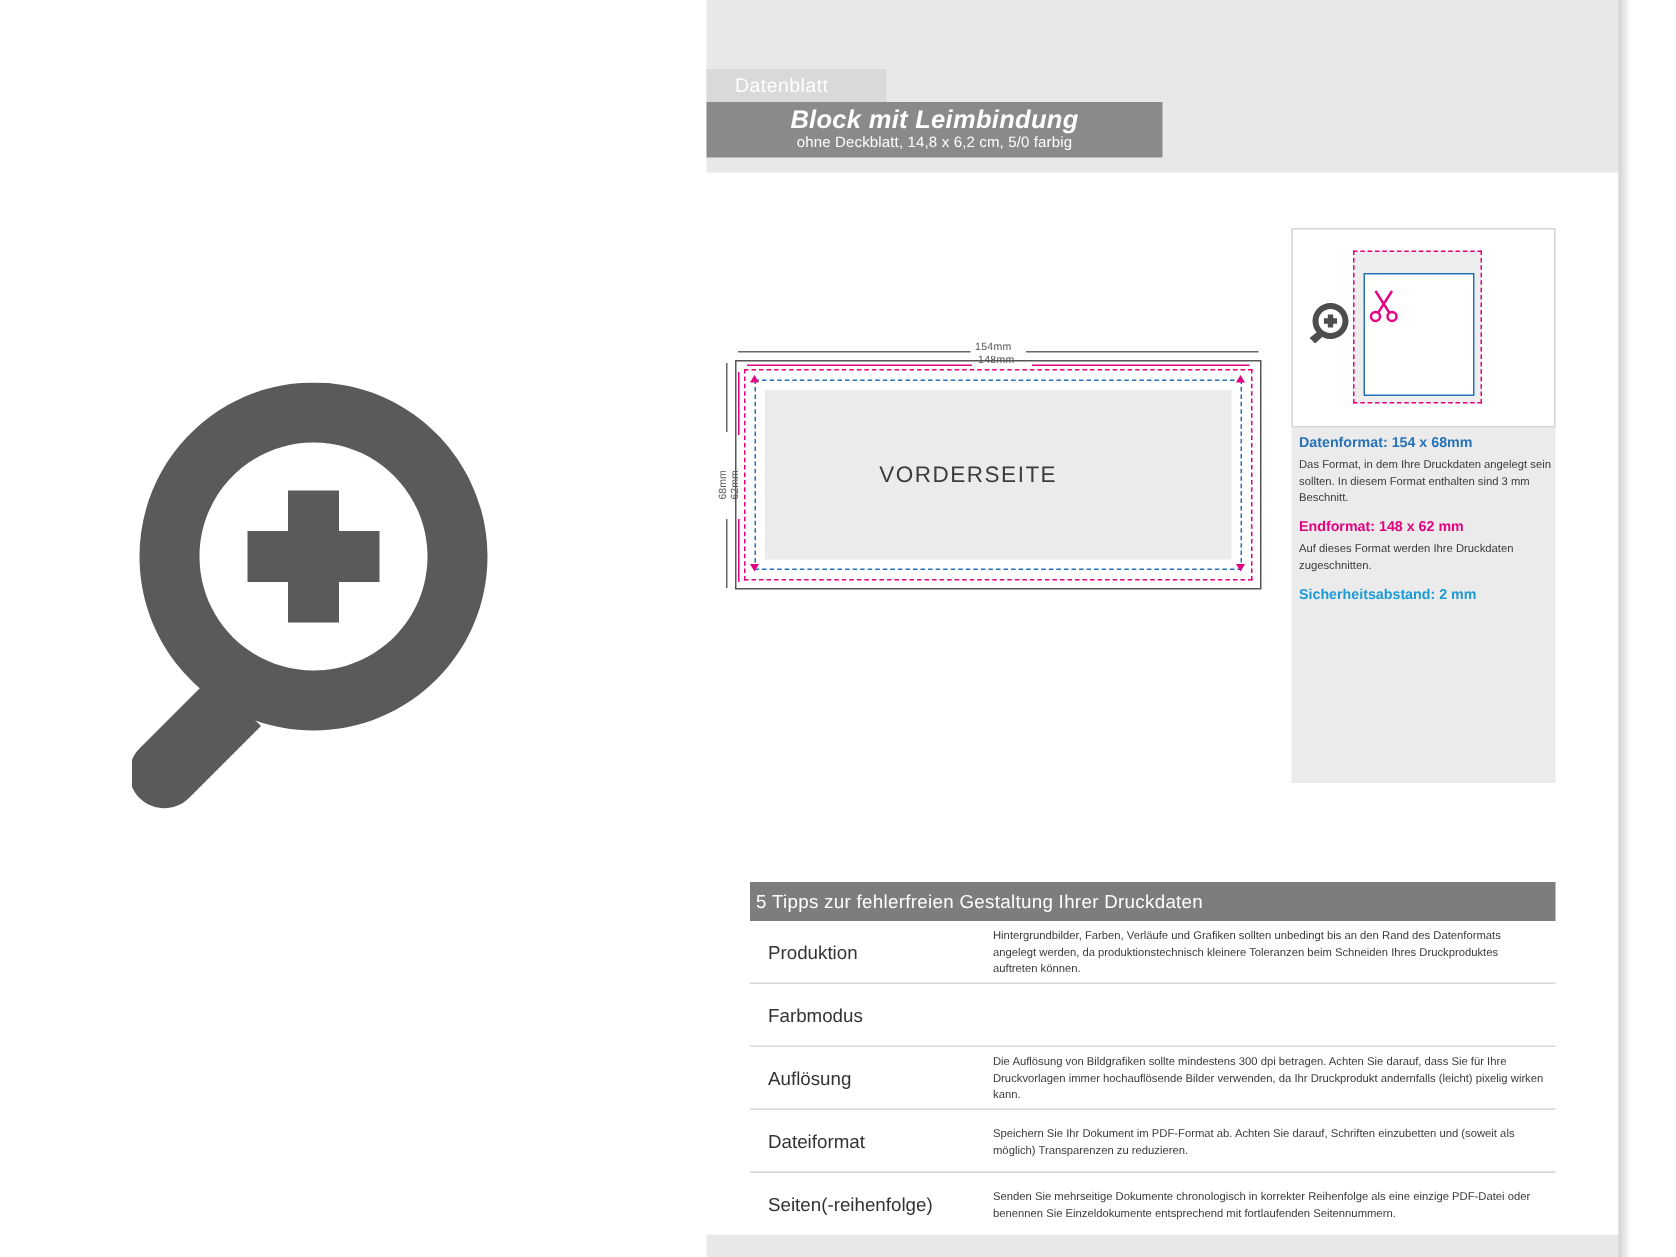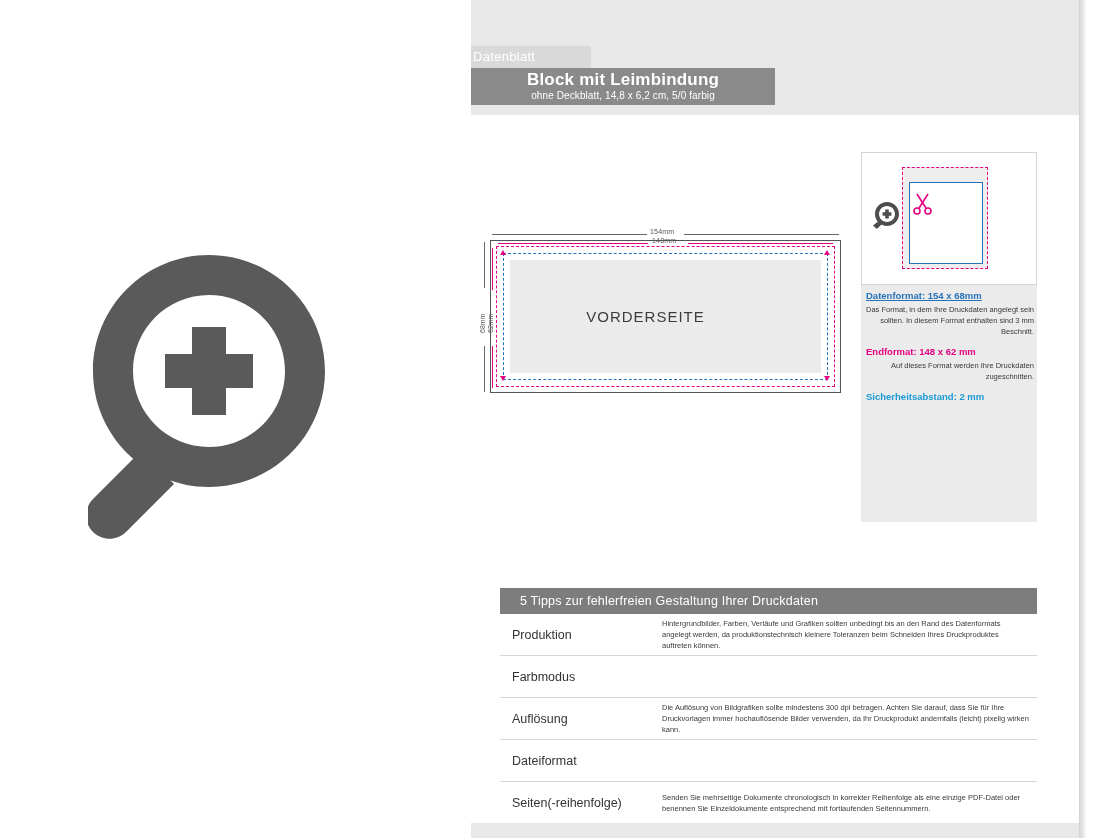--- a/index.html
+++ b/index.html
@@ -29,28 +29,28 @@
   }
   
   #watermark{
     position:absolute;left:88px;top:255px;width:240px;height:295px;
   }
   #watermark svg{display:block;}
   
   #tab-datenblatt{
     position:absolute;left:471px;top:46px;width:120px;height:22px;
     background:#d9d9d9;color:#ffffff;
-    font-size:13px;line-height:22px;padding-left:2px;box-sizing:border-box;
+    font-size:13px;line-height:22px;padding-left:19px;box-sizing:border-box;
     letter-spacing:0.3px;
   }
   #title-bar{
     position:absolute;left:471px;top:68px;width:304px;height:37px;
     background:#8a8a8a;color:#ffffff;text-align:center;
   }
-  #title-bar .t1{font-size:17px;font-weight:bold;line-height:20px;padding-top:2px;letter-spacing:0.2px;}
+  #title-bar .t1{font-size:17px;font-weight:bold;line-height:20px;padding-top:2px;letter-spacing:0.2px;font-style:italic;}
   #title-bar .t2{font-size:10px;line-height:12px;letter-spacing:0.1px;}
 
   
   #drawing{
     position:absolute;left:488px;top:228px;width:365px;height:175px;
   }
   .dim-label{
     position:absolute;font-size:7px;color:#555;letter-spacing:0.2px;
   }
   #rect-bleed{
@@ -98,32 +98,32 @@
   #preview-box-inner{
     position:absolute;left:6px;top:14px;width:74px;height:82px;
     background:#ffffff;border:1px solid #2572b8;box-sizing:border-box;
   }
   #preview-magnifier{position:absolute;left:10px;top:48px;}
   #scissors{position:absolute;left:51px;top:40px;}
   #info-text{
     position:absolute;left:866px;top:290px;width:168px;
   }
   .info-head{font-size:9.5px;font-weight:bold;margin-bottom:3px;}
-  .info-body{font-size:7.5px;line-height:11px;color:#3a3a3a;margin-bottom:9px;text-align:right;}
-  .c-blue{color:#2572b8;text-decoration:underline;}
+  .info-body{font-size:7.5px;line-height:11px;color:#3a3a3a;margin-bottom:9px;}
+  .c-blue{color:#2572b8;}
   .c-pink{color:#e4007f;}
   .c-cyan{color:#1b9ad6;}
 
   
   #tips{
     position:absolute;left:500px;top:588px;width:537px;
   }
   #tips-head{
     background:#7d7d7d;color:#ffffff;height:26px;line-height:26px;
-    font-size:12.5px;padding-left:20px;letter-spacing:0.2px;
+    font-size:12.5px;padding-left:4px;letter-spacing:0.2px;
   }
   .tip-row{
     display:flex;border-bottom:1px solid #d6d6d6;min-height:41px;
     align-items:center;
   }
   .tip-row:first-of-type{border-top:none;}
   .tip-name{
     width:162px;flex:0 0 162px;padding-left:12px;box-sizing:border-box;
     font-size:12.5px;color:#333;
   }
@@ -224,18 +224,19 @@
   </div>
   <div class="tip-row">
     <div class="tip-name">Farbmodus</div>
   </div>
   <div class="tip-row">
     <div class="tip-name">Auflösung</div>
     <div class="tip-desc">Die Auflösung von Bildgrafiken sollte mindestens 300 dpi betragen. Achten Sie darauf, dass Sie für Ihre Druckvorlagen immer hochauflösende Bilder verwenden, da Ihr Druckprodukt andernfalls (leicht) pixelig wirken kann.</div>
   </div>
   <div class="tip-row">
     <div class="tip-name">Dateiformat</div>
+    <div class="tip-desc">Speichern Sie Ihr Dokument im PDF-Format ab. Achten Sie darauf, Schriften einzubetten und (soweit als möglich) Transparenzen zu reduzieren.</div>
   </div>
   <div class="tip-row" style="border-bottom:none;">
     <div class="tip-name">Seiten(-reihenfolge)</div>
     <div class="tip-desc">Senden Sie mehrseitige Dokumente chronologisch in korrekter Reihenfolge als eine einzige PDF-Datei oder benennen Sie Einzeldokumente entsprechend mit fortlaufenden Seitennummern.</div>
   </div>
 </div>
 
 </body></html>

